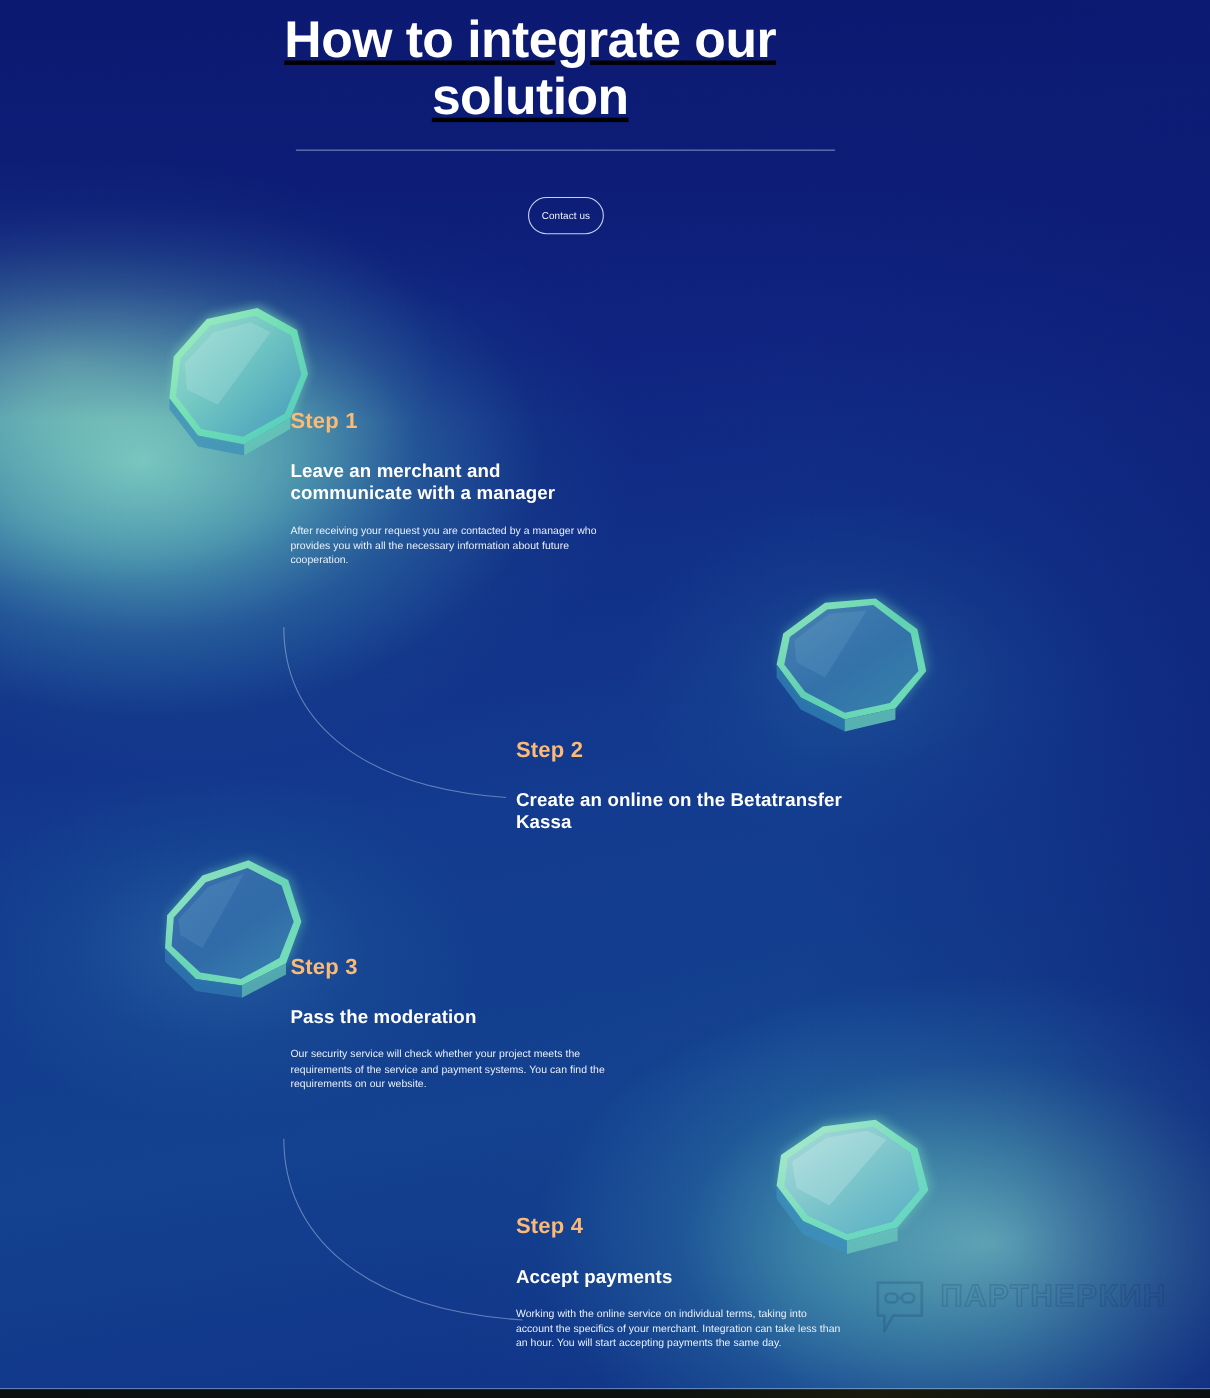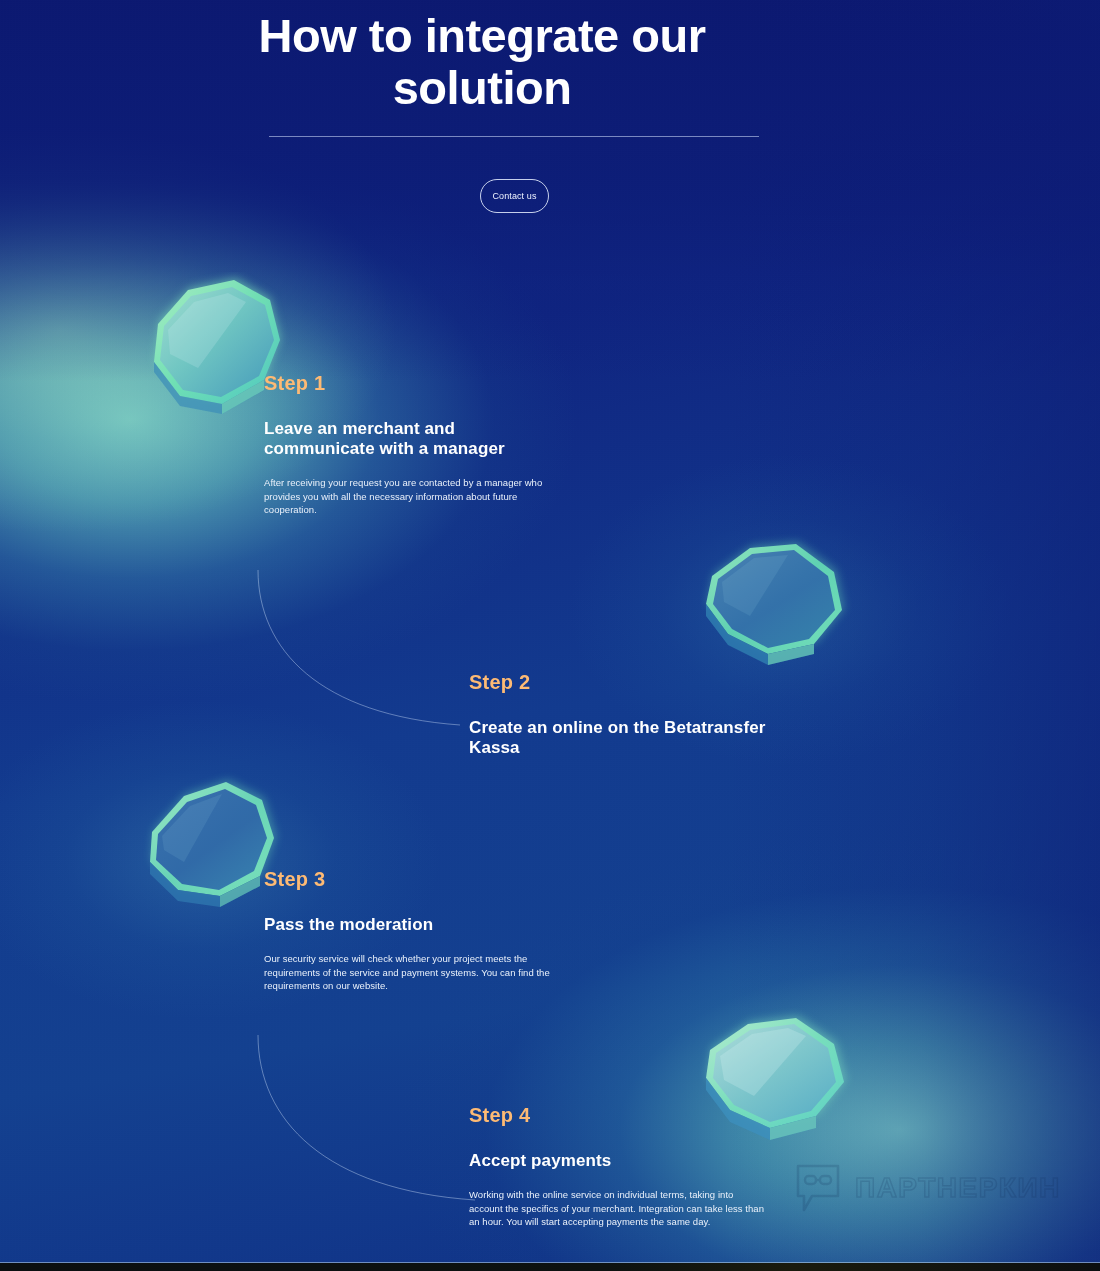--- a/index.html
+++ b/index.html
@@ -80,21 +80,21 @@
   
   .grain {
     opacity: .12;
     background-image:
       repeating-linear-gradient(0deg, rgba(255,255,255,.045) 0 1px, rgba(0,0,0,0) 1px 2px),
       repeating-linear-gradient(90deg, rgba(255,255,255,.035) 0 1px, rgba(0,0,0,0) 1px 3px);
     mix-blend-mode: overlay;
   }
 
   
-  .header { position: absolute; left: 0; top: 0; width: 964px; text-align: center; }
+  .header { position: absolute; left: 0; top: 0; width: 964px; text-align: center; text-decoration: underline; }
   .title {
     margin-top: 10px;
     font-size: 47px;
     line-height: 52px;
     font-weight: 700;
     letter-spacing: -0.5px;
     color: #ffffff;
     width: 560px;
     margin-left: auto; margin-right: auto;
   }
@@ -149,21 +149,21 @@
   }
 
   .step-1 { left: 264px; top: 372px; }
   .step-2 { left: 469px; top: 627px; width: 300px; margin-top: 44px; }
   .step-3 { left: 264px; top: 868px; }
   .step-4 { left: 469px; top: 1104px; width: 300px; }
 
   
   .watermark {
     position: absolute; left: 795px; top: 1162px;
-    display: flex; align-items: center; gap: 14px;
+    display: flex; gap: 14px;
     opacity: .16;
     pointer-events: none;
   }
   .wm-text {
     font-size: 28px;
     font-weight: 700;
     letter-spacing: 1.5px;
     color: #0b2450;
     -webkit-text-stroke: 1.5px #0b2450;
     color: transparent;

